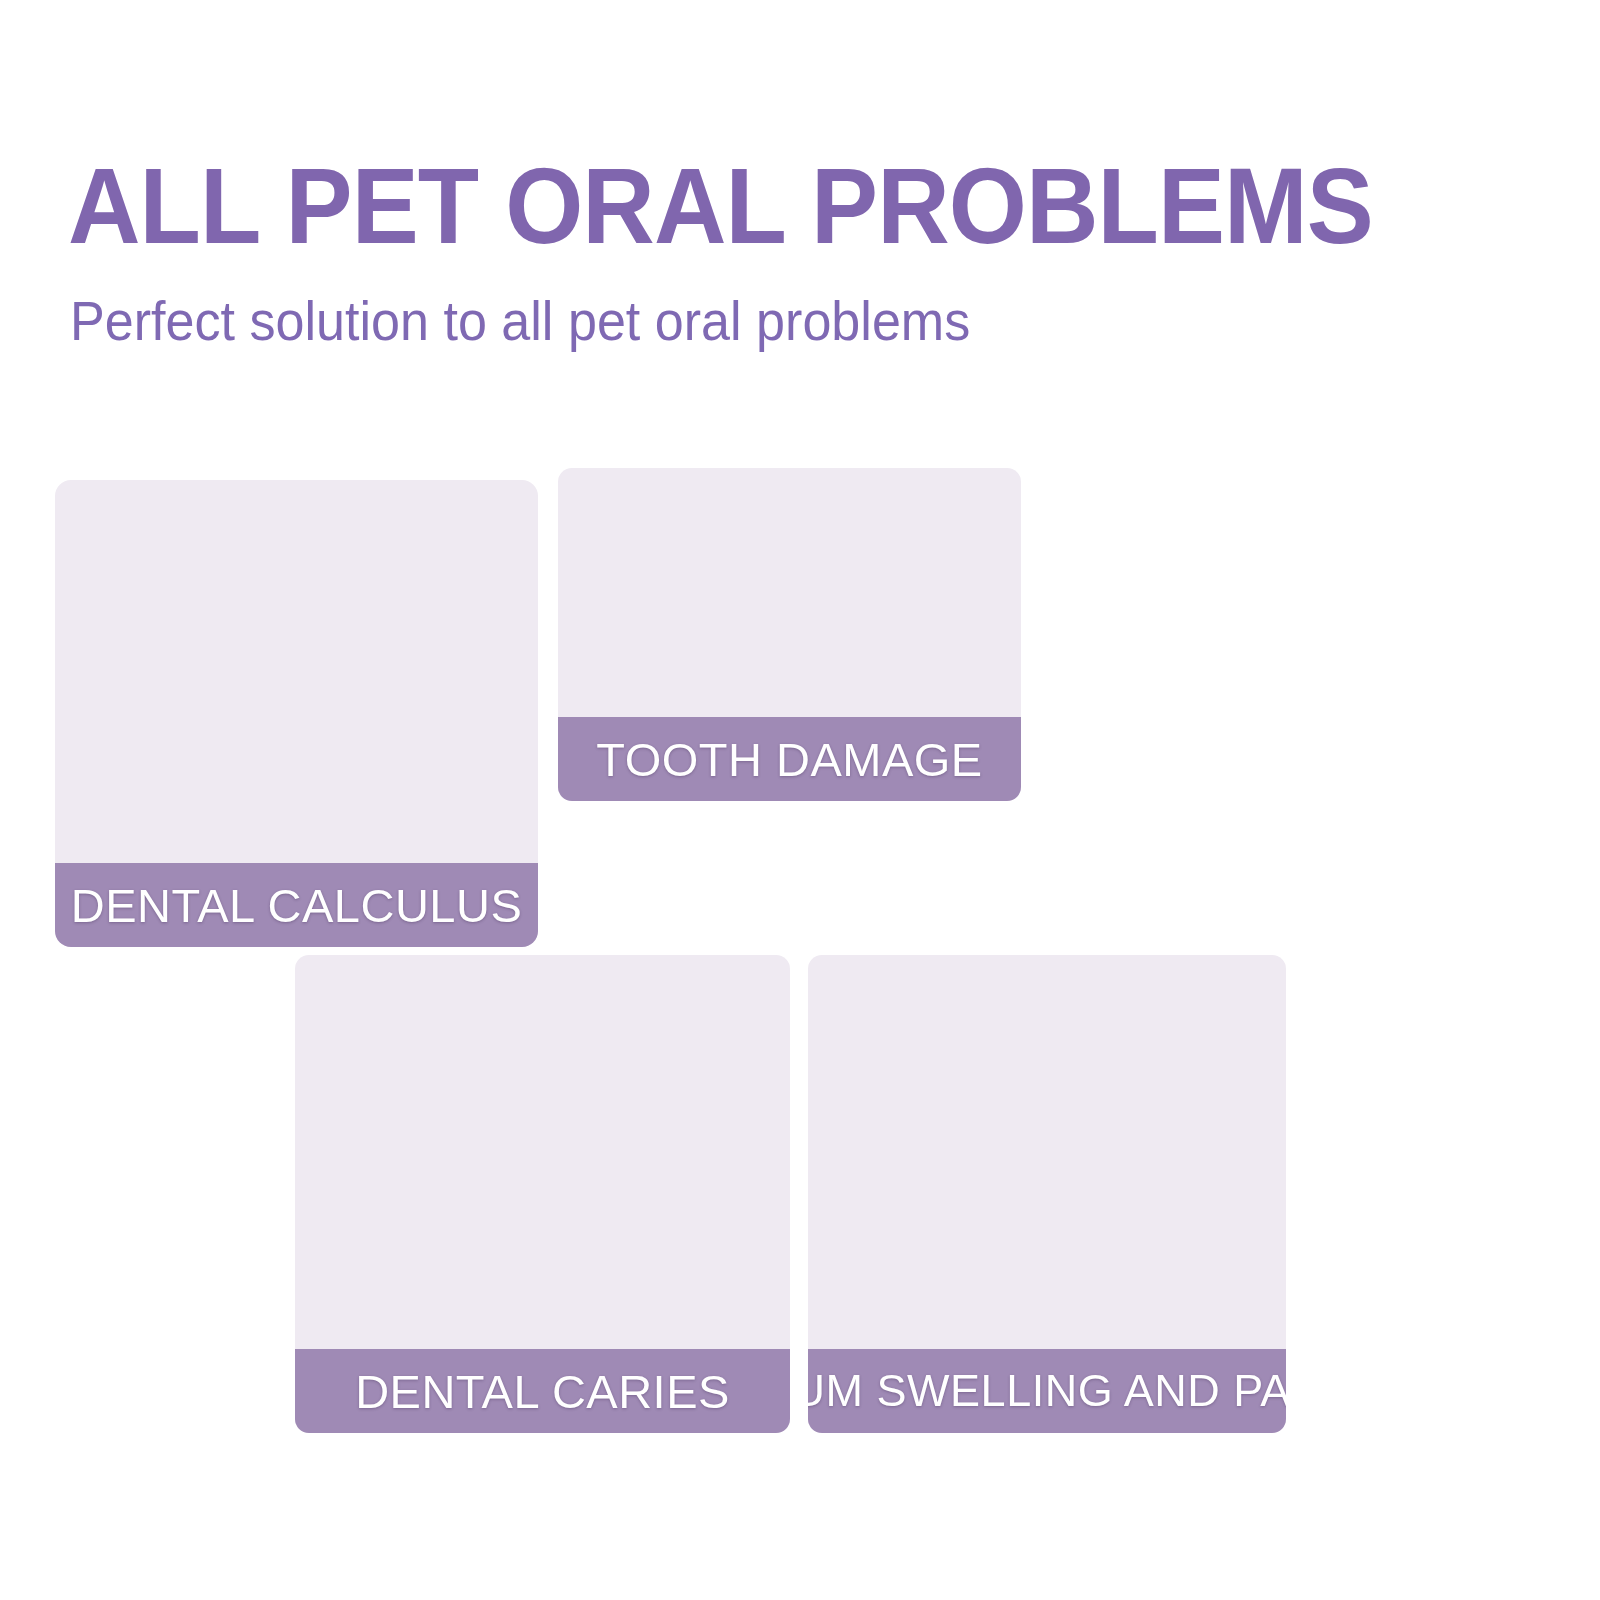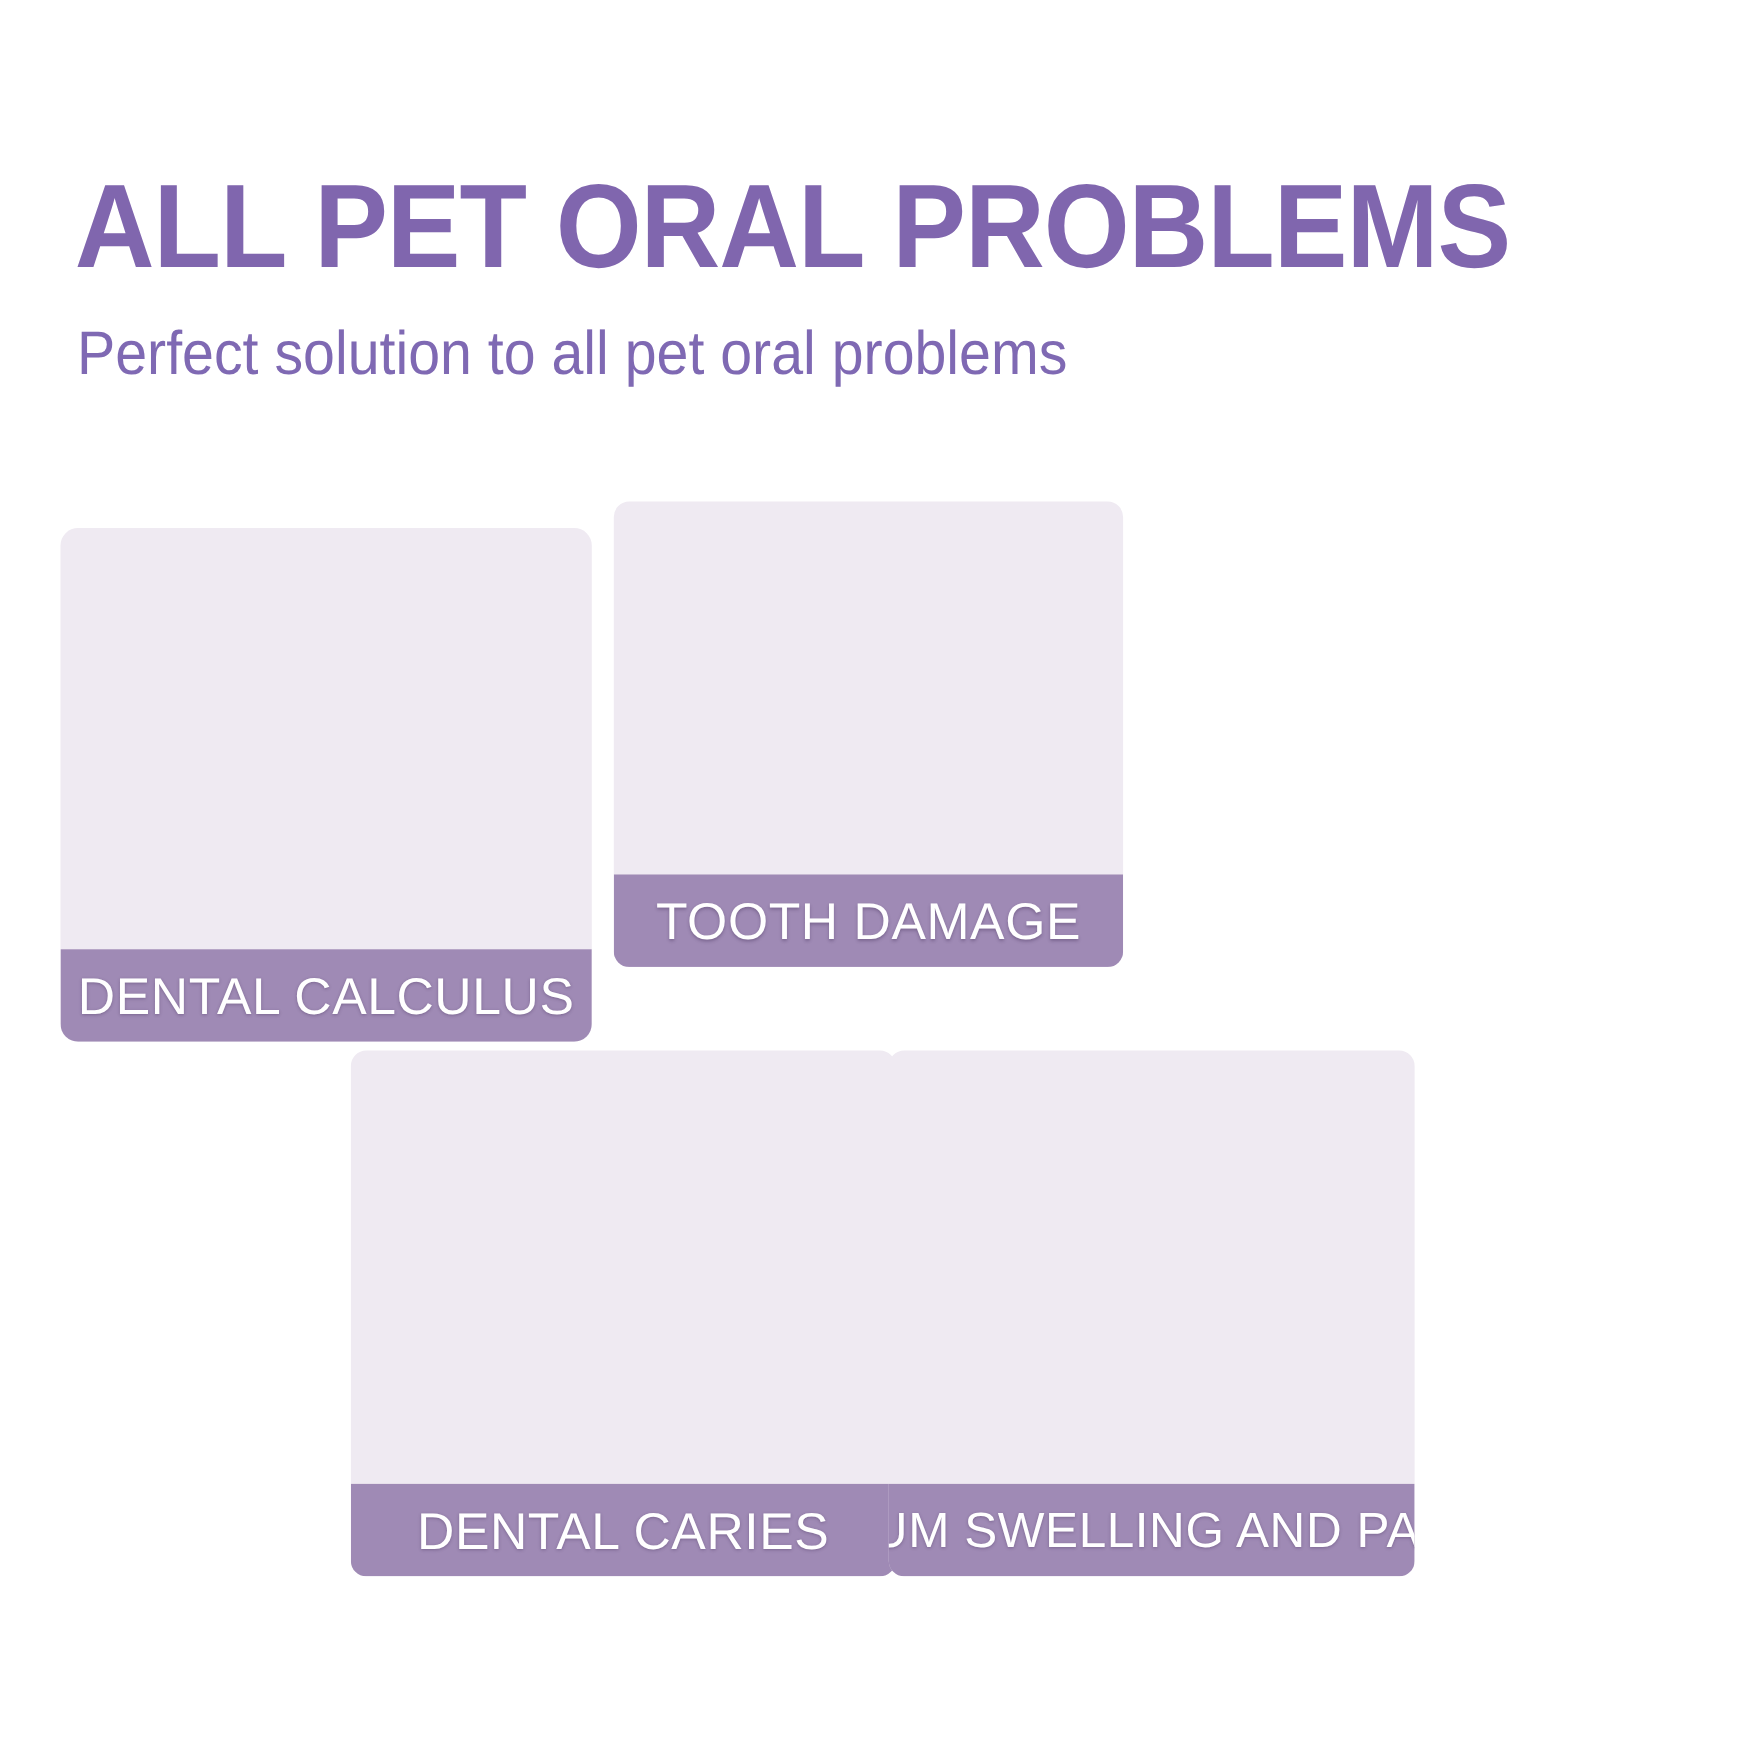--- a/index.html
+++ b/index.html
@@ -76,23 +76,23 @@
     font-weight: 400;
     font-size: 47px;
     letter-spacing: 0.5px;
     white-space: nowrap;
     text-shadow: 0 1px 3px rgba(40,20,60,.30);
   }
   .caption.wide { font-size: 45px; }
 
   
   #card-1 { left: 55px;   top: 480px;  width: 483px; height: 467px; border-radius: 16px; }
-  #card-2 { left: 558px;  top: 456px;  width: 463px; height: 423px; }
+  #card-2 { left: 558px;  top: 468px;  width: 463px; height: 333px; }
   #card-3 { left: 1040px; top: 480px;  width: 500px; height: 467px; background:#fdfdfd; }
-  #card-4 { left: 295px;  top: 955px;  width: 495px; height: 478px; margin-left: 24px; }
+  #card-4 { left: 295px;  top: 955px;  width: 495px; height: 478px; }
   #card-5 { left: 808px;  top: 955px;  width: 478px; height: 478px; }
 
   
   #card-3 .photo { left: 18px; right: 8px; top: 16px; bottom: 8px; border-radius:4px; }
   #card-4 .photo { left: 12px; right: 8px; top: 28px; bottom: 4px; border-radius:4px; }
 
   
   .p1 { background:
       radial-gradient(120% 80% at 50% 115%, #cfc5bf 0%, #cfc5bf 22%, rgba(207,197,191,0) 55%),
       linear-gradient(180deg, #4a1f2e 0%, #7c2f45 14%, #a6456a 30%, #8e3352 44%, #5e2338 62%, #3a1722 72%, #8a6a4a 86%, #b8a48a 100%);

